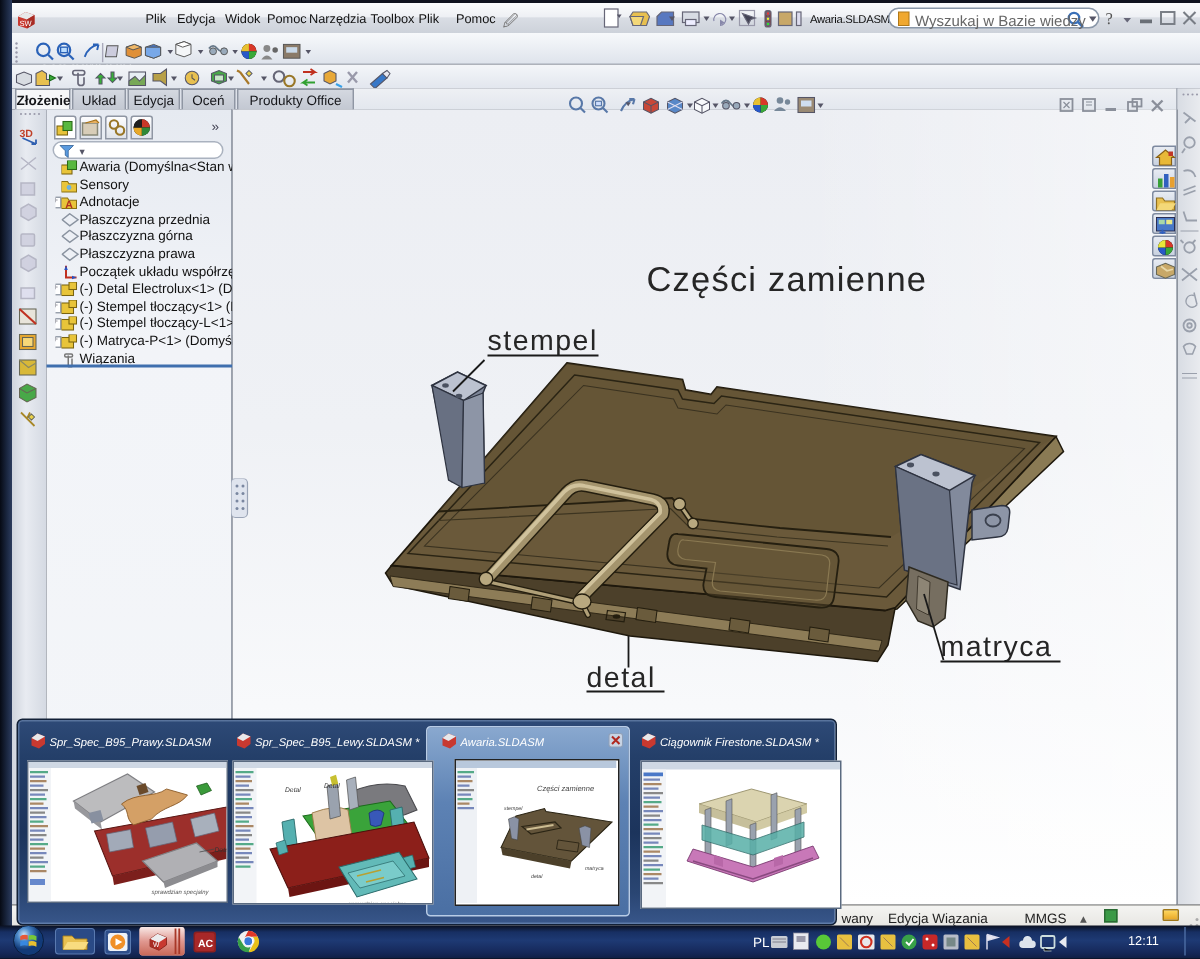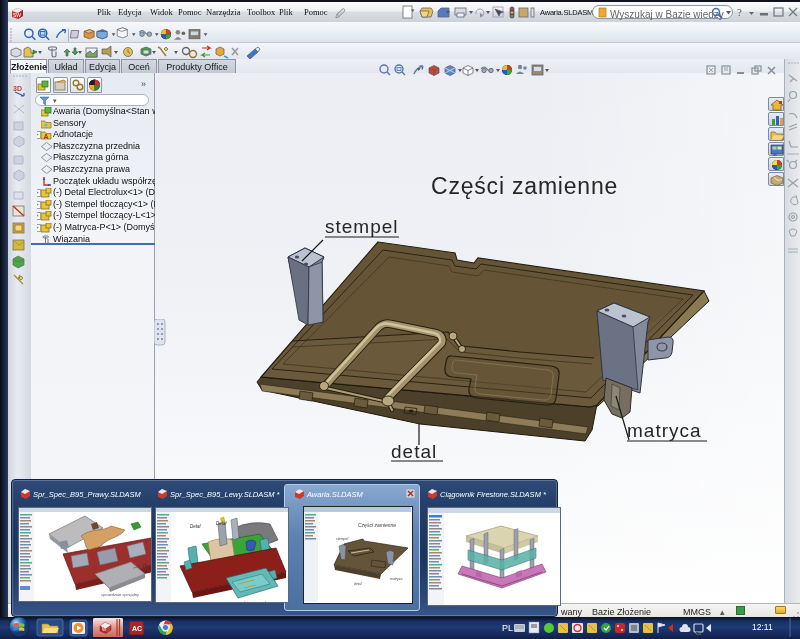--- a/index.html
+++ b/index.html
@@ -7,21 +7,21 @@
 body { font-family:"Liberation Sans", sans-serif; position:relative; }
 #screen { position:absolute; left:0; top:0; width:800px; height:639px; }
 .abs { position:absolute; }
 
 
 #darkleft { left:0; top:0; width:8px; height:620px;
   background:linear-gradient(to right,#060a14,#1b2842 60%,#2c3c5e); }
 #titlebar { left:8px; top:0; width:792px; height:22px;
   background:linear-gradient(to bottom,#fbfcfd 0%,#eef0f4 45%,#d9dde4 50%,#cdd2da 100%);
   border-top:2px solid #10131f; }
-.menu { top:7px; font-size:8.5px; color:#111; white-space:nowrap;font-family:Liberation Serif, serif; }
+.menu { top:7px; font-size:8.5px; color:#111; white-space:nowrap; }
 #docname { left:540px; top:8px; font-size:7.5px; letter-spacing:-.2px; color:#111; white-space:nowrap; }
 #searchbox { left:592px; top:5px; width:141px; height:14px; background:#fff;
   border:1px solid #8a97a8; border-radius:8px; }
 #searchbox span { position:absolute; left:17px; top:3px; font-size:10px; color:#666; white-space:nowrap; }
 
 #toolbar2 { left:8px; top:22px; width:792px; height:21px;
   background:linear-gradient(to bottom,#f7f9fb,#dfe4ec);
   border-bottom:1px solid #c2c8d2; }
 #toolbar3 { left:8px; top:43px; width:792px; height:16px;
   background:linear-gradient(to bottom,#f4f6f9,#e2e6ee); }
@@ -560,21 +560,21 @@
       <path d="M627,441 L707,441"></path>
       <path d="M323,240 L302,261"></path>
       <path d="M419,445 L419,424"></path>
       <path d="M629,440 L616,396"></path>
     </g>
   </svg>
   </div>
 
   <div id="statusbar" class="abs">
     <span style="position:absolute;left:553px;top:3px;">wany</span>
-    <span style="position:absolute;left:584px;top:3px;">Bazie Złożenie</span>
+    <span style="position:absolute;left:584px;top:3px;">Edycja Wiązania</span>
     <span style="position:absolute;left:675px;top:3px;">MMGS</span>
     <span style="position:absolute;left:712px;top:3px;color:#555;">▴</span>
     <span style="position:absolute;left:728px;top:2px;width:9px;height:9px;background:#3a9a46;border:1px solid #2a6a33;display:inline-block;"></span>
     <span style="position:absolute;left:767px;top:2px;width:11px;height:8px;background:linear-gradient(#ffd75e,#e8a828);border:1px solid #a07818;display:inline-block;border-radius:1px;"></span>
     <svg style="position:absolute;left:782px;top:5px;" width="10" height="10">
         <g fill="#aaa">
           <circle cx="8" cy="8" r="1"></circle>
           <circle cx="8" cy="4" r="1"></circle>
           <circle cx="4" cy="8" r="1"></circle>
         </g>

